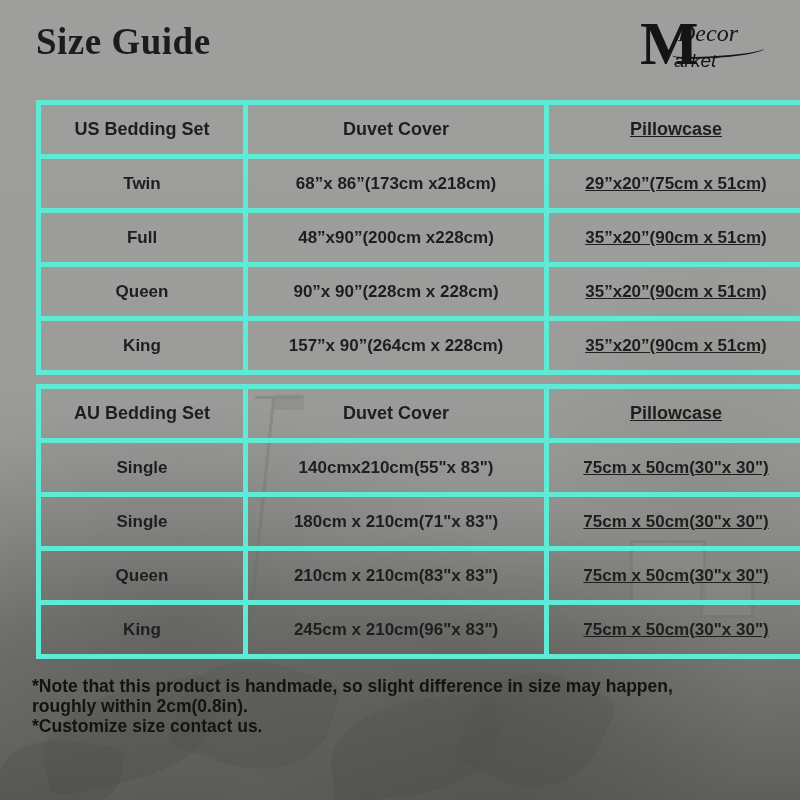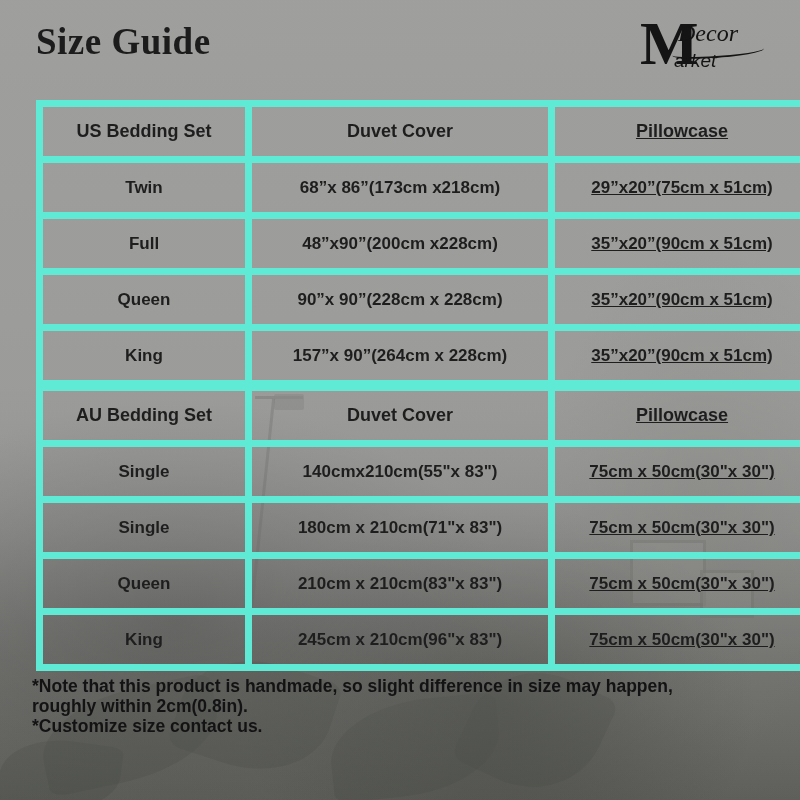--- a/index.html
+++ b/index.html
@@ -131,21 +131,21 @@
     position: absolute;
     border-collapse: collapse;
     width: 728px;
     left: 36px;
     table-layout: fixed;
   }
   table.us { top: 100px; }
   table.au { top: 384px; border-radius: 8px; }
 
   table.size-table td, table.size-table th {
-    border: 7px solid #5eead4;
+    border: 5px solid #5eead4;
     height: 49px;
     text-align: center;
     color: #1e1e1e;
     font-size: 17px;
     font-weight: bold;
     padding: 0 4px;
     white-space: nowrap;
   }
   table.size-table th {
     font-size: 18px;

